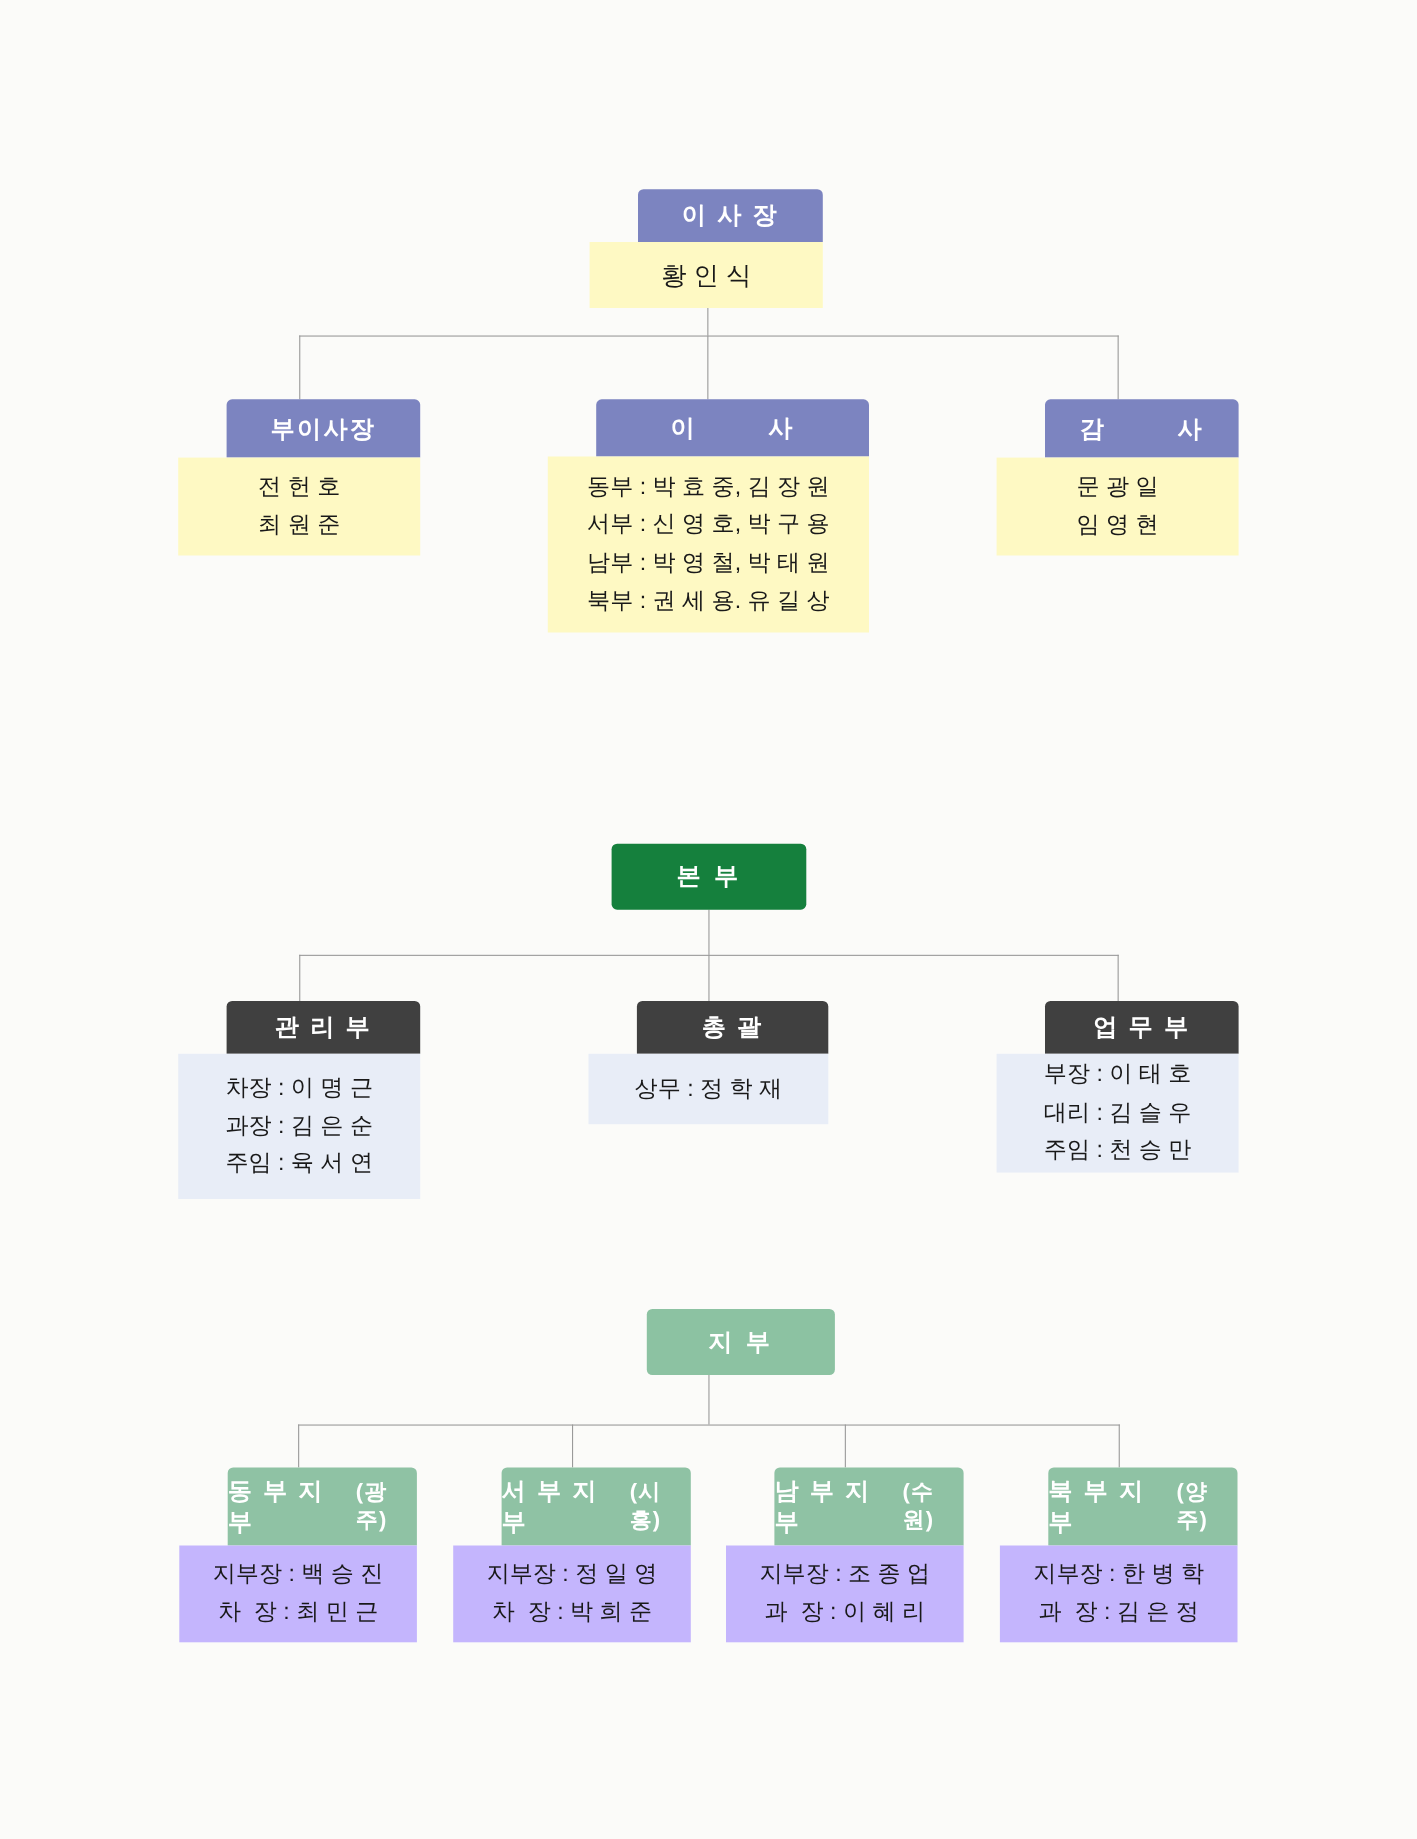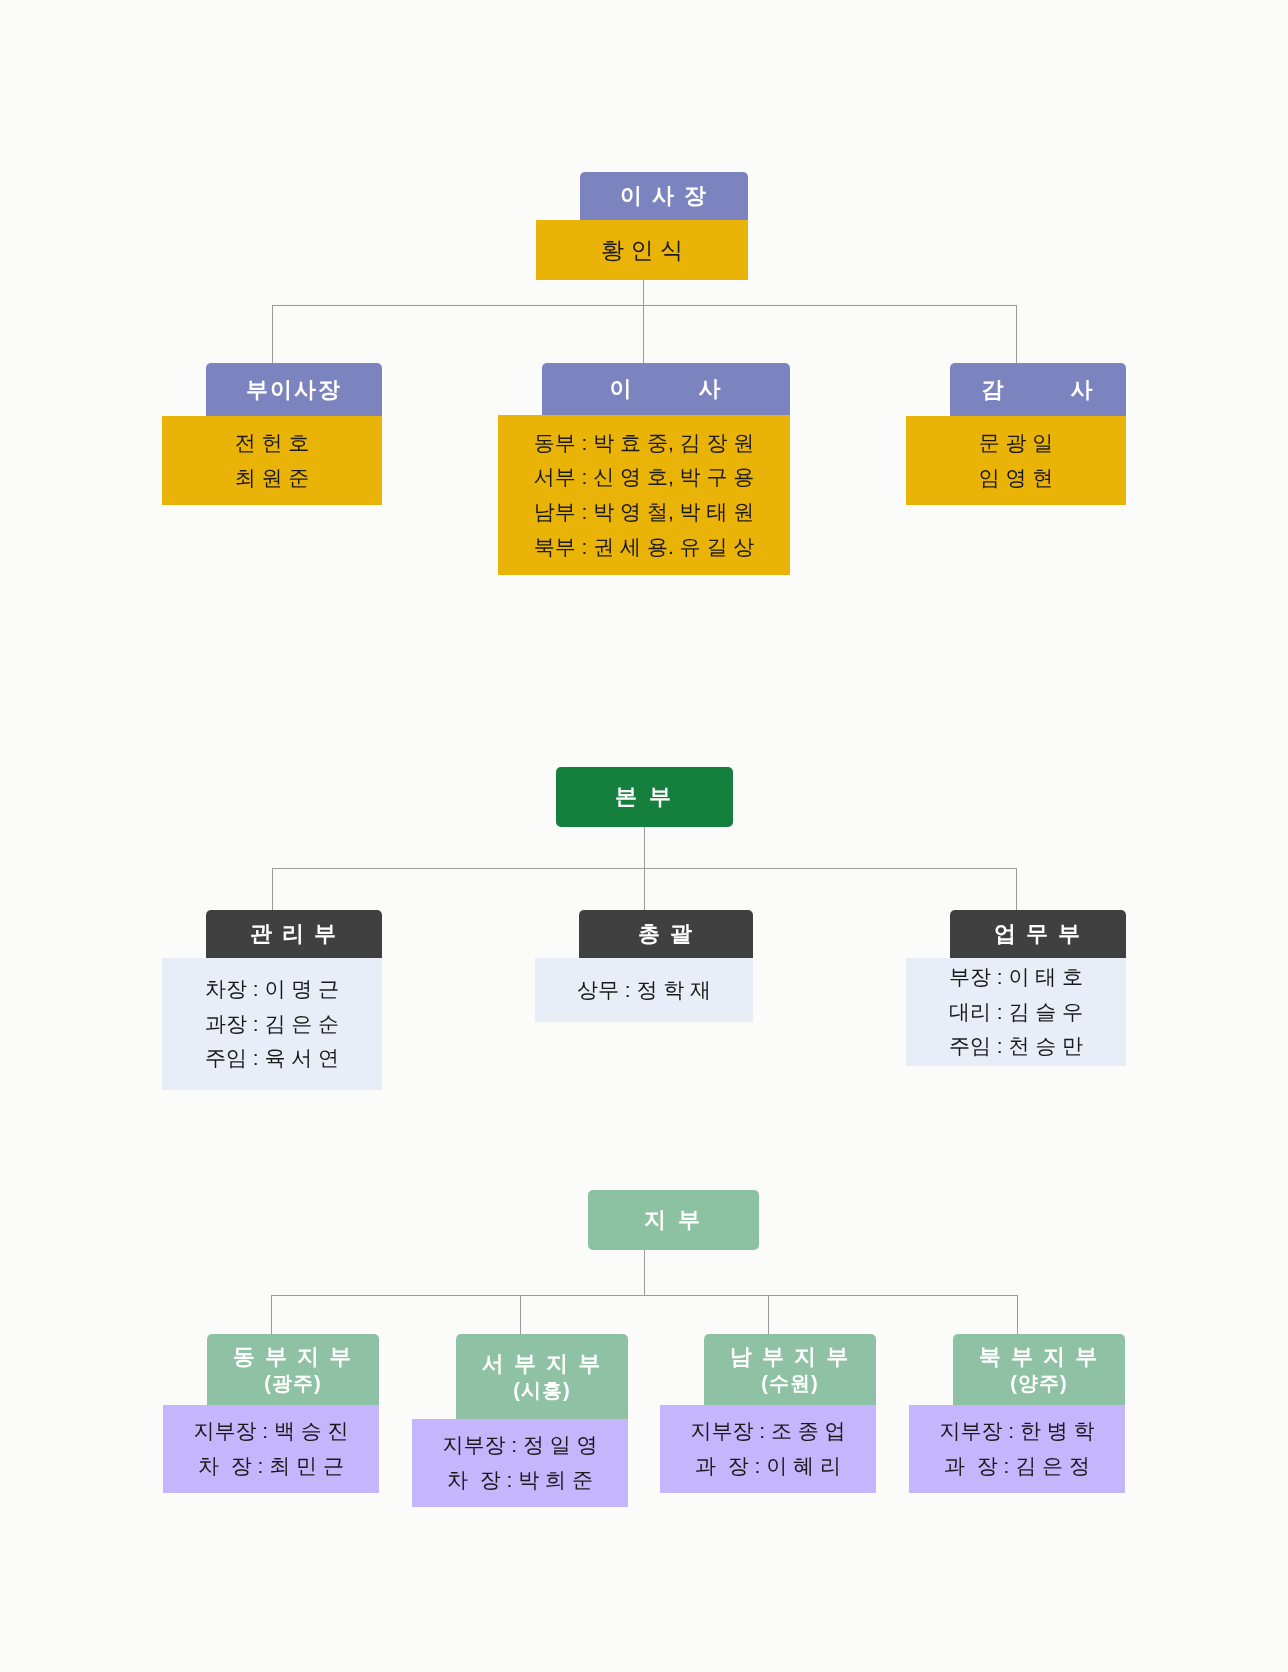--- a/index.html
+++ b/index.html
@@ -20,27 +20,27 @@
   .box{position:absolute;}
   .hd{
     display:flex;align-items:center;justify-content:center;
     color:#ffffff;font-weight:bold;font-size:22px;
     letter-spacing:2px;white-space:pre-wrap;
     border-radius:5px 5px 0 0;
     margin-left:44px;
   }
   .s1 .hd{background:#7c84c0;}
   .s2 .hd{background:#404040;}
-  .s3 .hd{background:#8fc2a4;flex-direction:column;line-height:1.25;}
+  .s3 .hd{background:#8fc2a4;line-height:1.25;}
   .s3 .hd .sub{font-size:20px;letter-spacing:1px;}
   .bd{
     display:flex;flex-direction:column;align-items:center;justify-content:center;
     font-size:21px;white-space:pre-wrap;color:#191919;
   }
-  .s1 .bd{background:#eab308;}
+  .s1 .bd{background:#fef9c3;}
   .s2 .bd{background:#e8edf7;}
   .s3 .bd{background:#c4b5fd;}
   .ln{line-height:1.65;}
   .solid{
     display:flex;align-items:center;justify-content:center;
     color:#ffffff;font-weight:bold;font-size:22px;letter-spacing:3px;
     border-radius:5px;white-space:pre-wrap;
   }
   .hq-solid{background:#15803d;}
   .br-solid{background:#8cc2a2;}
@@ -135,21 +135,21 @@
       <div>동 부 지 부</div>
       <div class="sub">(광주)</div>
     </div>
     <div class="bd" style="height:88px">
       <div class="ln">지부장 : 백 승 진</div>
       <div class="ln">차  장 : 최 민 근</div>
     </div>
   </div>
 
   <div class="box s3" style="left:412px;top:1334px;width:216px">
-    <div class="hd" style="height:85px">
+    <div class="hd" style="height:71px">
       <div>서 부 지 부</div>
       <div class="sub">(시흥)</div>
     </div>
     <div class="bd" style="height:88px">
       <div class="ln">지부장 : 정 일 영</div>
       <div class="ln">차  장 : 박 희 준</div>
     </div>
   </div>
 
   <div class="box s3" style="left:660px;top:1334px;width:216px">

